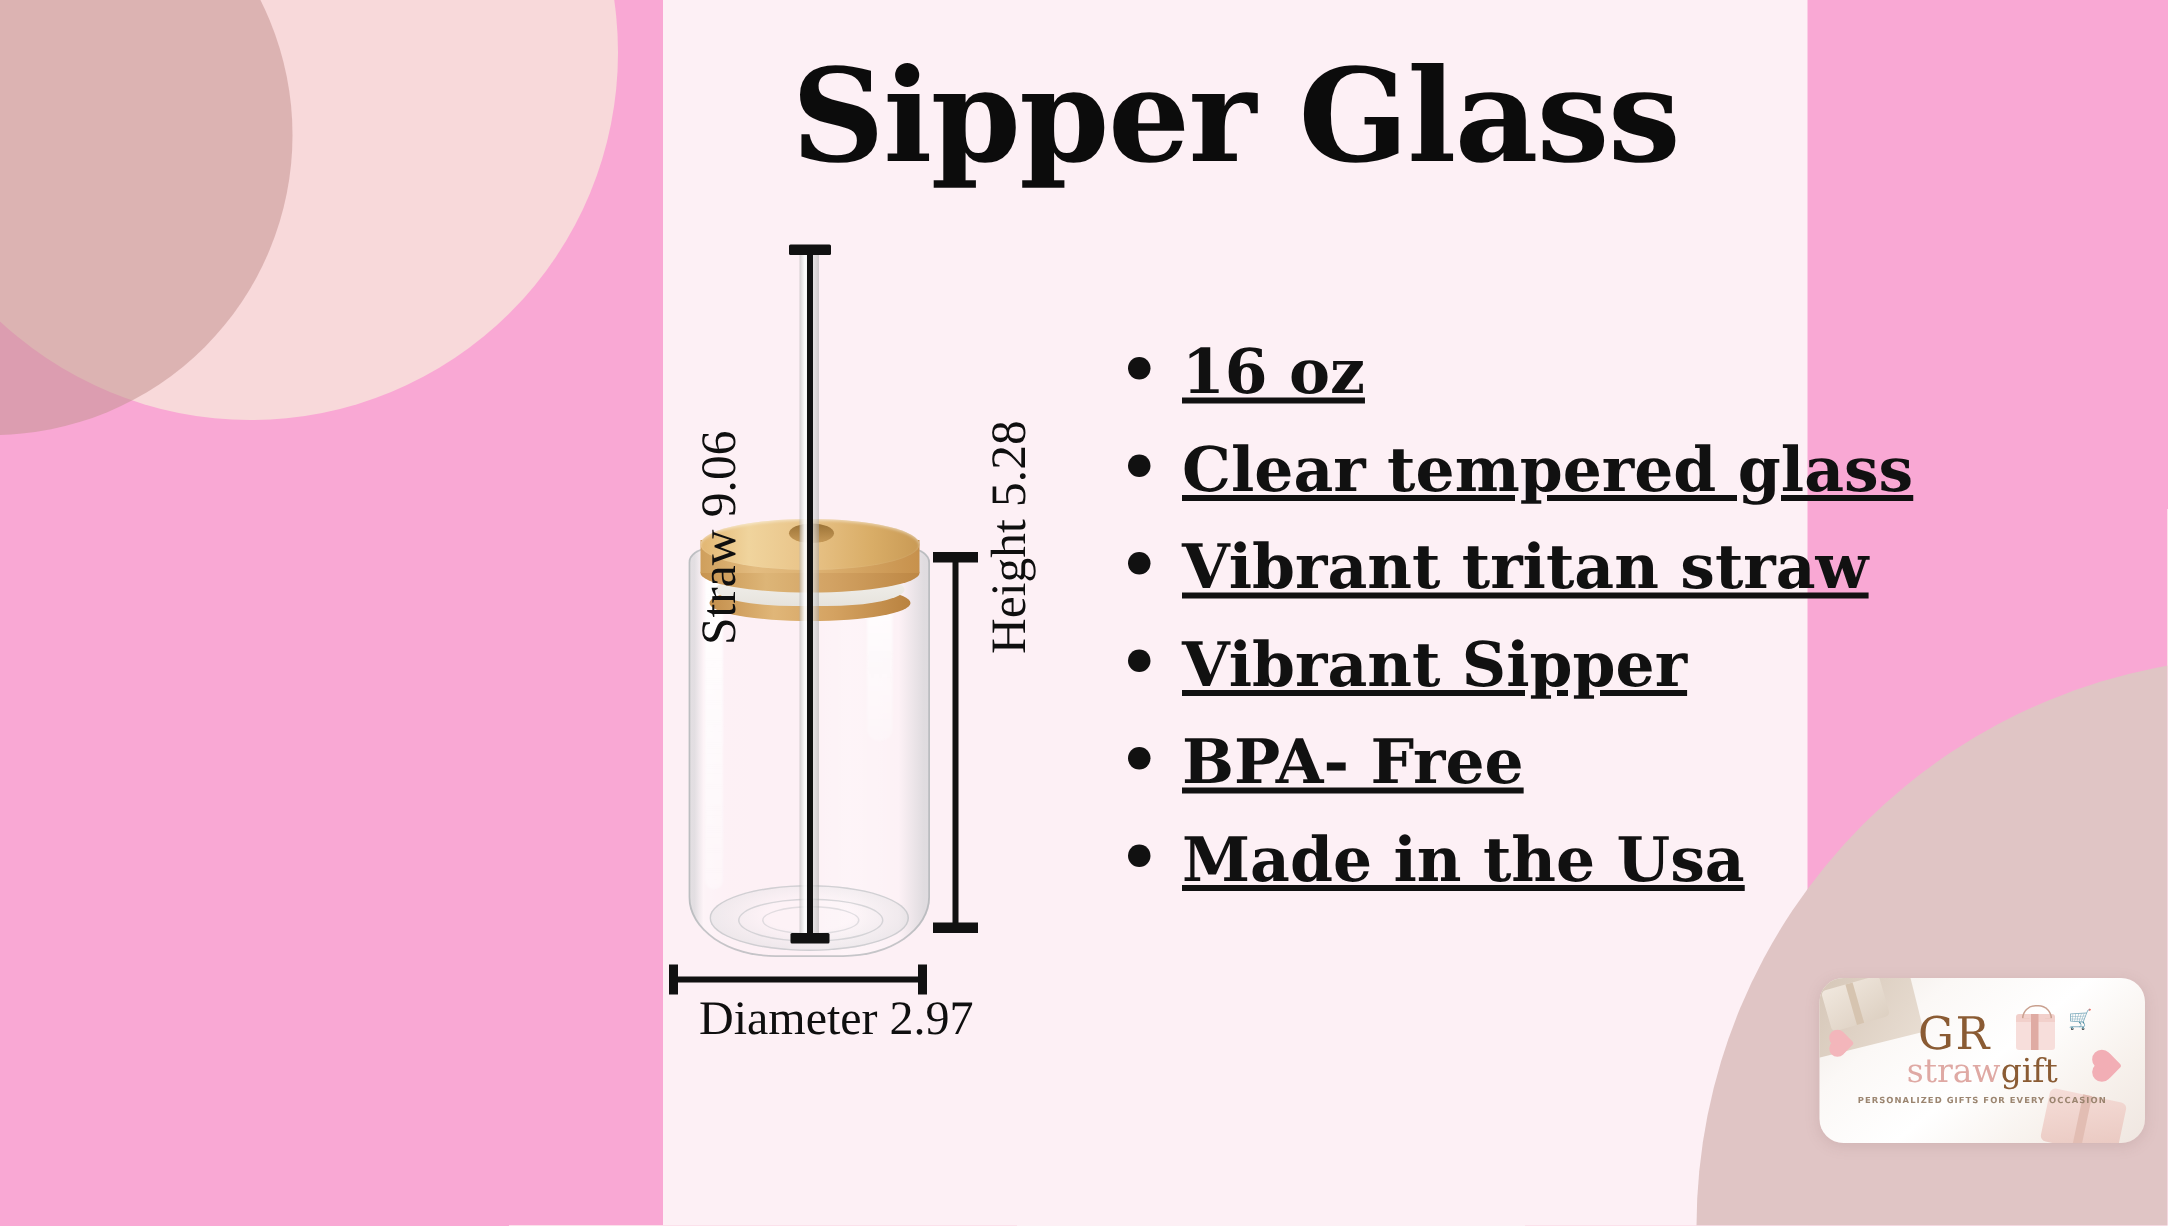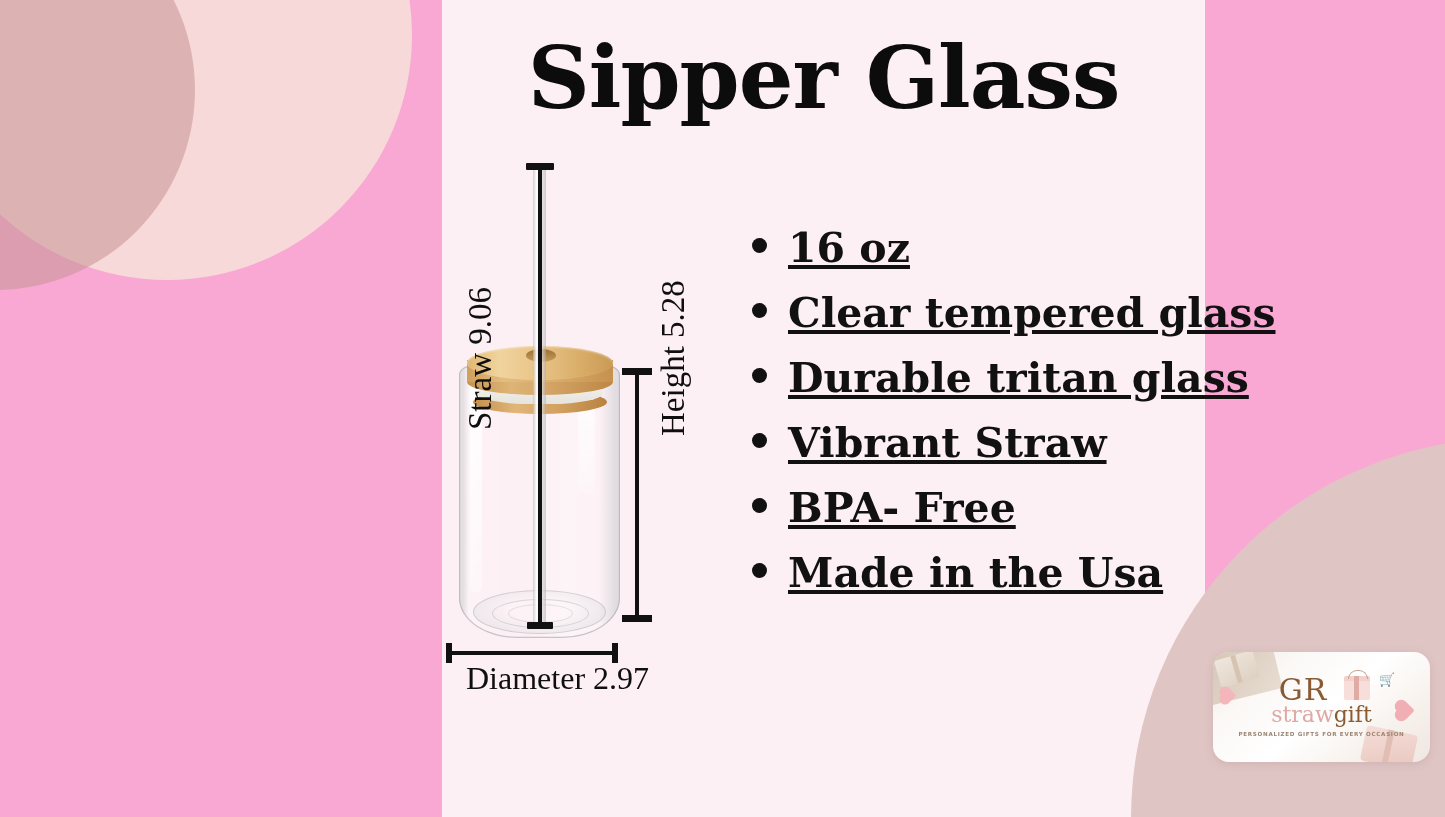--- a/index.html
+++ b/index.html
@@ -272,25 +272,25 @@
     <div class="bullet-row">
       <span class="bullet-dot"></span>
       <span class="bullet-text">16 oz</span>
     </div>
     <div class="bullet-row">
       <span class="bullet-dot"></span>
       <span class="bullet-text">Clear tempered glass</span>
     </div>
     <div class="bullet-row">
       <span class="bullet-dot"></span>
-      <span class="bullet-text">Durable tritan glass</span>
-    </div>
-    <div class="bullet-row">
-      <span class="bullet-dot"></span>
-      <span class="bullet-text">Vibrant Straw</span>
+      <span class="bullet-text">Vibrant tritan straw</span>
+    </div>
+    <div class="bullet-row">
+      <span class="bullet-dot"></span>
+      <span class="bullet-text">Vibrant Sipper</span>
     </div>
     <div class="bullet-row">
       <span class="bullet-dot"></span>
       <span class="bullet-text">BPA- Free</span>
     </div>
     <div class="bullet-row">
       <span class="bullet-dot"></span>
       <span class="bullet-text">Made in the Usa</span>
     </div>
   </div>

